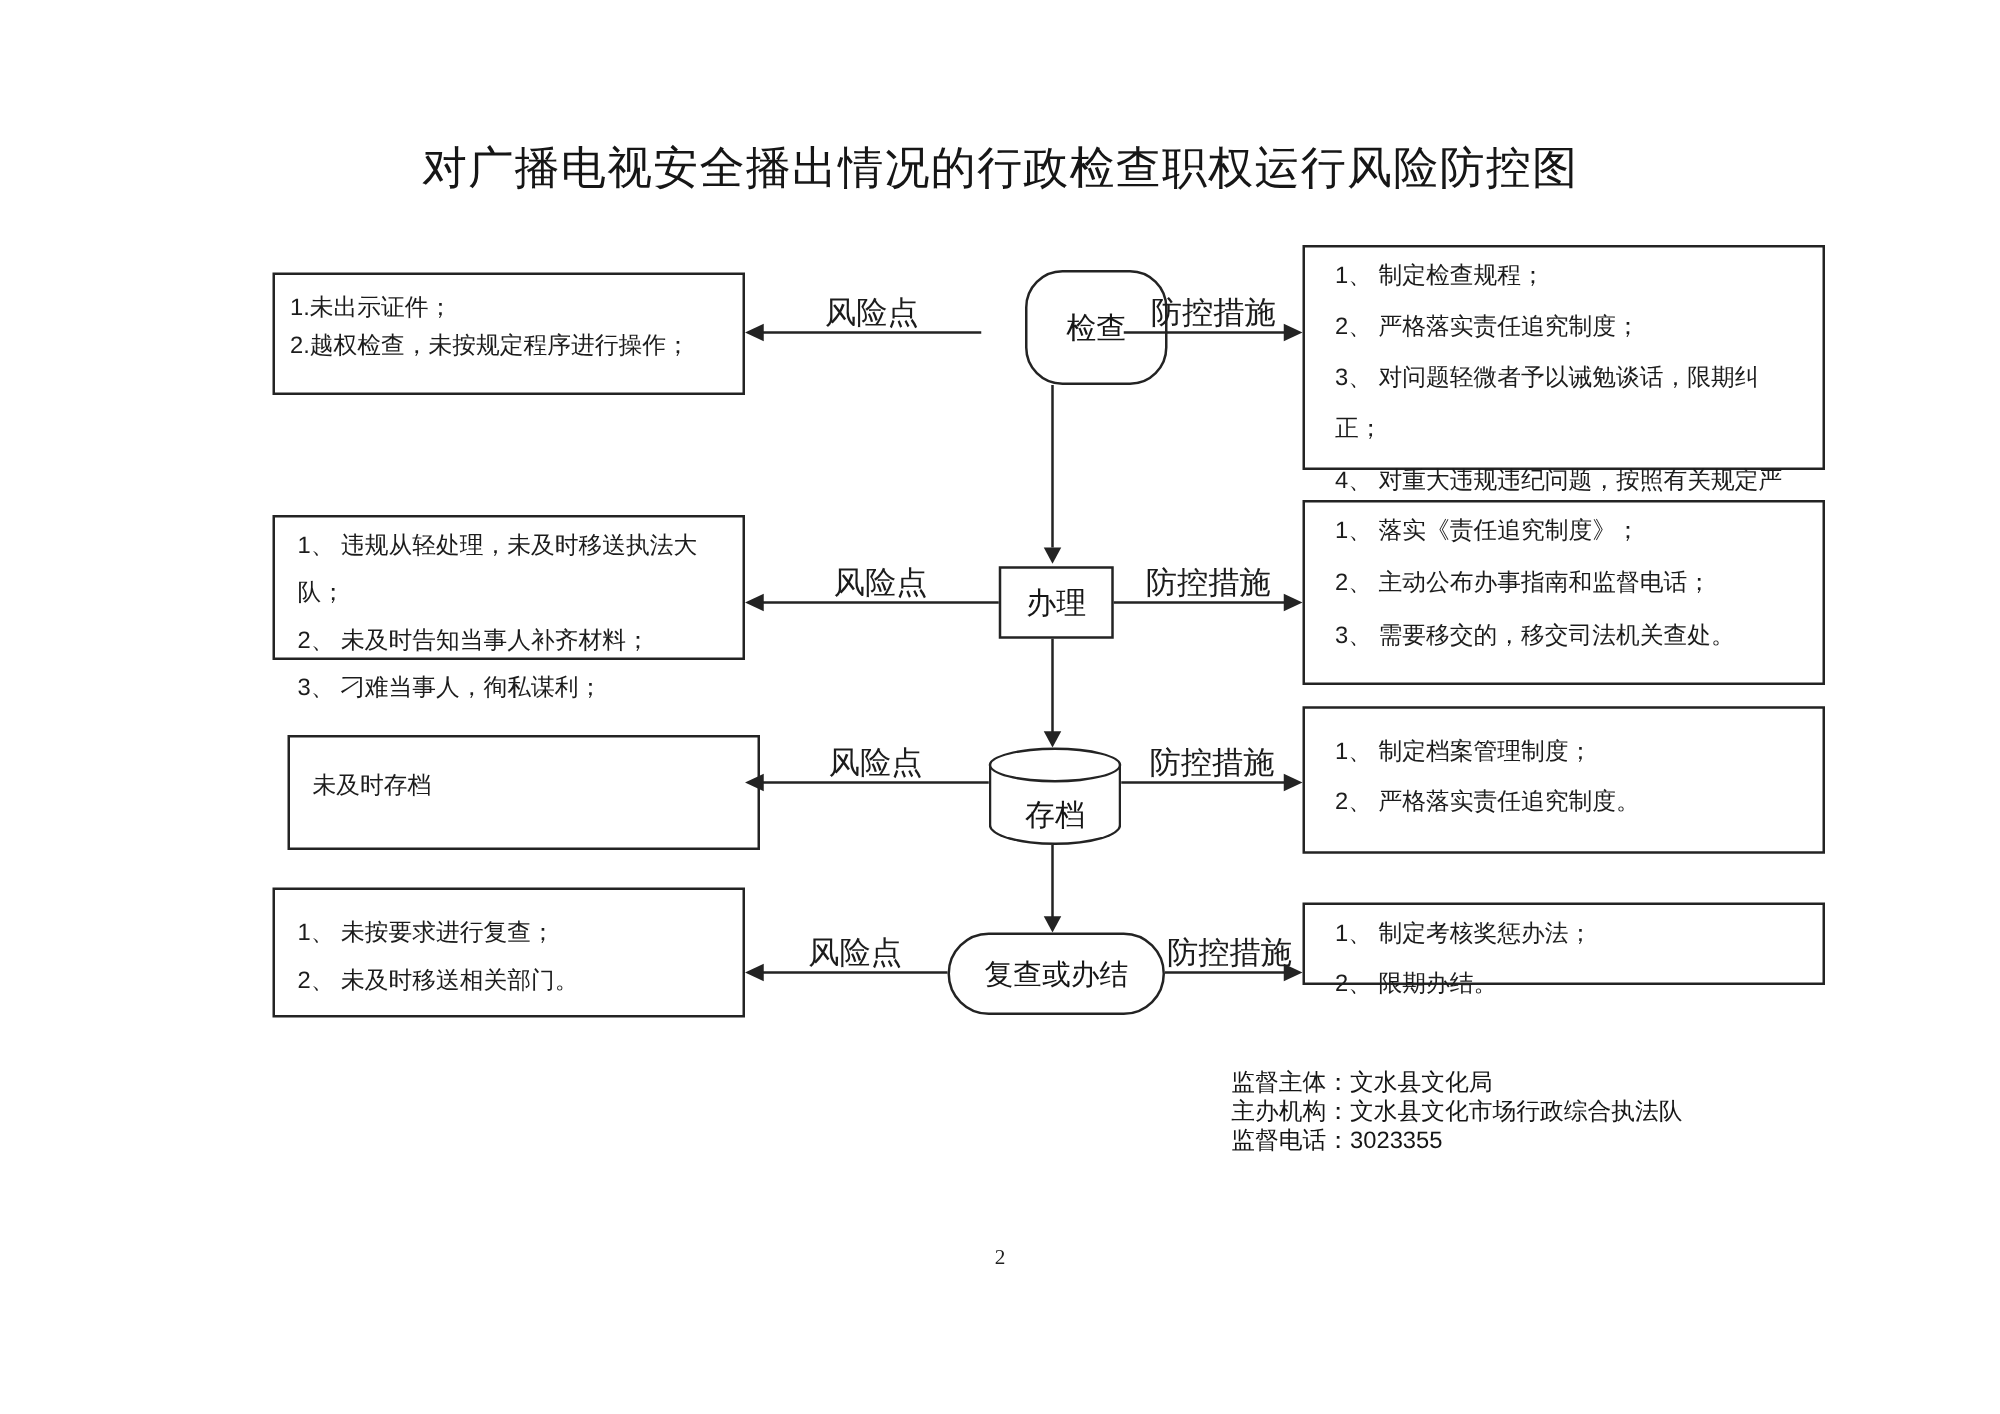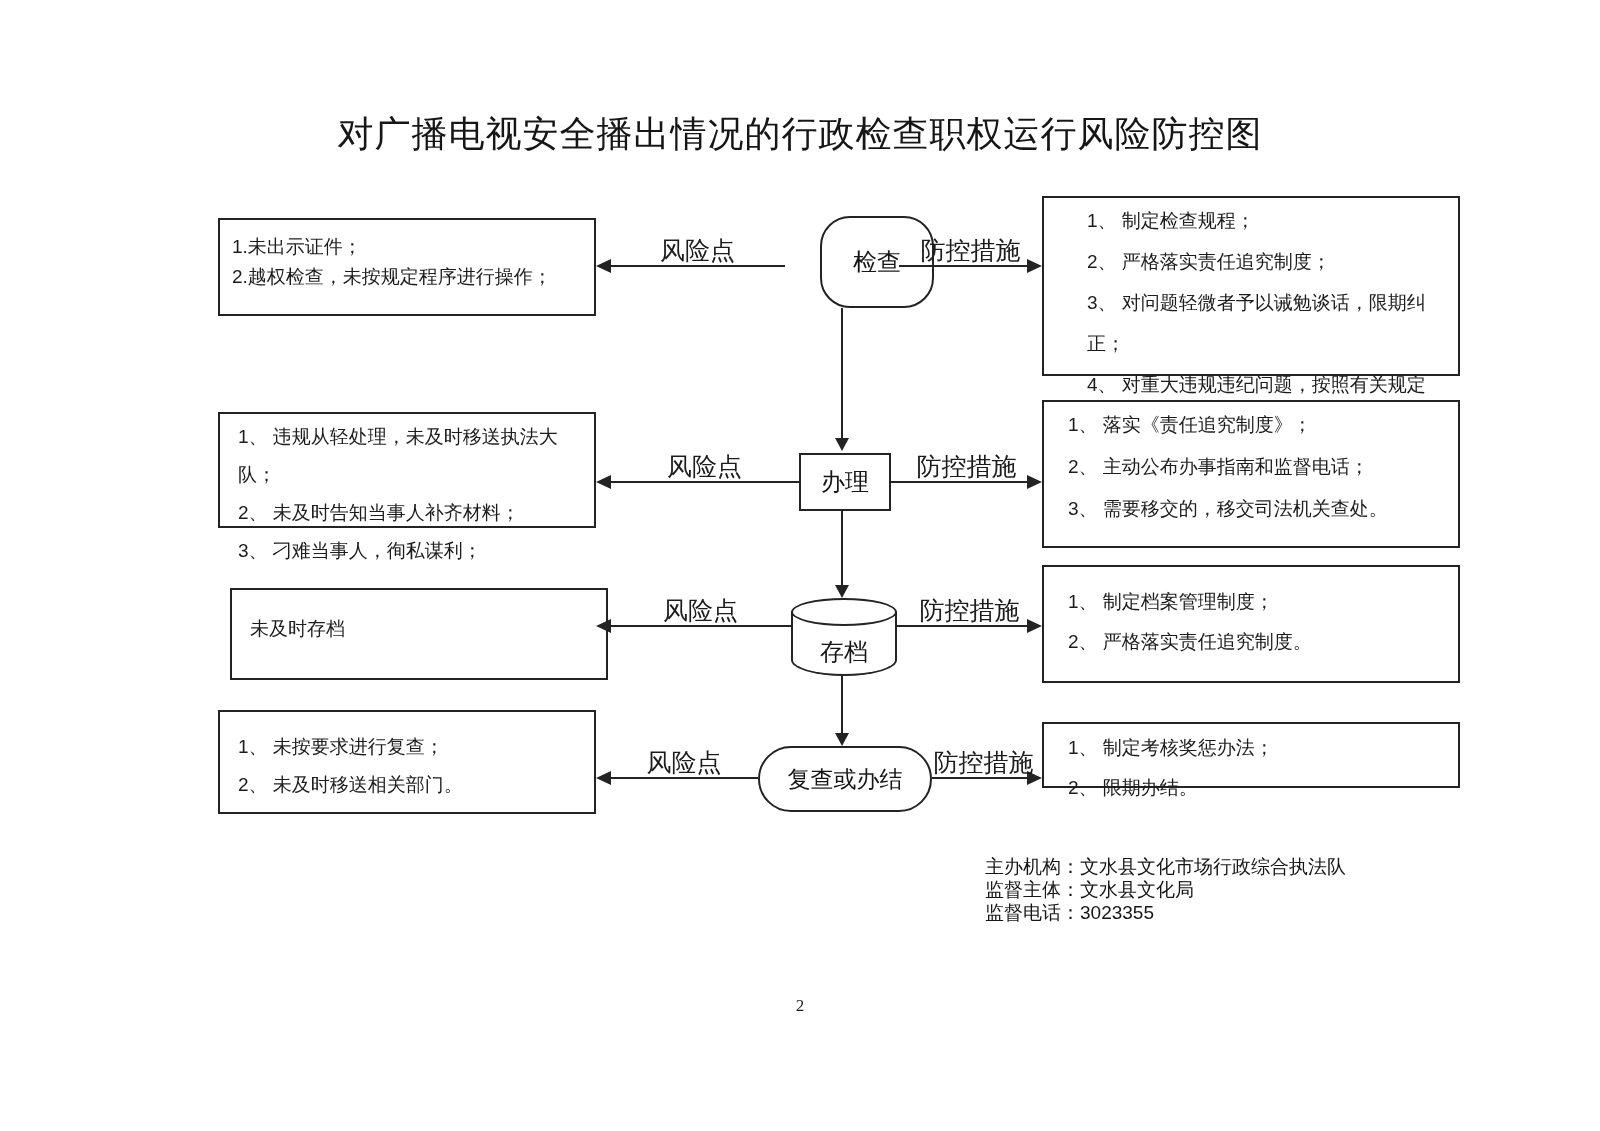--- a/index.html
+++ b/index.html
@@ -27,21 +27,21 @@
   .box .item{white-space:normal;}
   .b-r1l{left:218px;top:218px;width:378px;height:98px;padding:12px 8px 0 12px;}
   .b-r1l .item{line-height:30px;}
   .b-r2l{left:218px;top:412px;width:378px;height:116px;padding:4px 8px 0 18px;}
   .b-r2l .item{line-height:38px;}
   .b-r3l{left:218px;top:588px;width:378px;height:92px;padding:24px 8px 0 18px;margin-left:12px;}
   .b-r3l .item{line-height:30px;}
   .b-r4l{left:218px;top:710px;width:378px;height:104px;padding:16px 8px 0 18px;}
   .b-r4l .item{line-height:38px;}
   .b-r1r{left:1042px;top:196px;width:418px;height:180px;padding:2px 14px 0 24px;}
-  .b-r1r .item{line-height:41px;margin-left:19px;}
+  .b-r1r .item{line-height:41px;}
   .b-r2r{left:1042px;top:400px;width:418px;height:148px;padding:2px 14px 0 24px;}
   .b-r2r .item{line-height:42px;}
   .b-r3r{left:1042px;top:565px;width:418px;height:118px;padding:15px 14px 0 24px;}
   .b-r3r .item{line-height:40px;}
   .b-r4r{left:1042px;top:722px;width:418px;height:66px;padding:4px 14px 0 24px;}
   .b-r4r .item{line-height:40px;}
   
   .node{
     position:absolute;box-sizing:border-box;background:#ffffff;
     border:2px solid #232323;
@@ -215,20 +215,20 @@
     <div class="item">2、 限期办结。</div>
   </div>
   <div class="hline hl-r4l"></div>
   <div class="ah-left ah-r4l"></div>
   <div class="alabel rl-r4">风险点</div>
   <div class="hline hl-r4r"></div>
   <div class="ah-right ah-r4r"></div>
   <div class="alabel ml-r4">防控措施</div>
 
   <div class="footer">
+    <div>监督主体：文水县文化局</div>
     <div>主办机构：文水县文化市场行政综合执法队</div>
-    <div>监督主体：文水县文化局</div>
     <div>监督电话：3023355</div>
   </div>
 
   <div class="pagenum">2</div>
 
 </div>
 
 </body></html>

